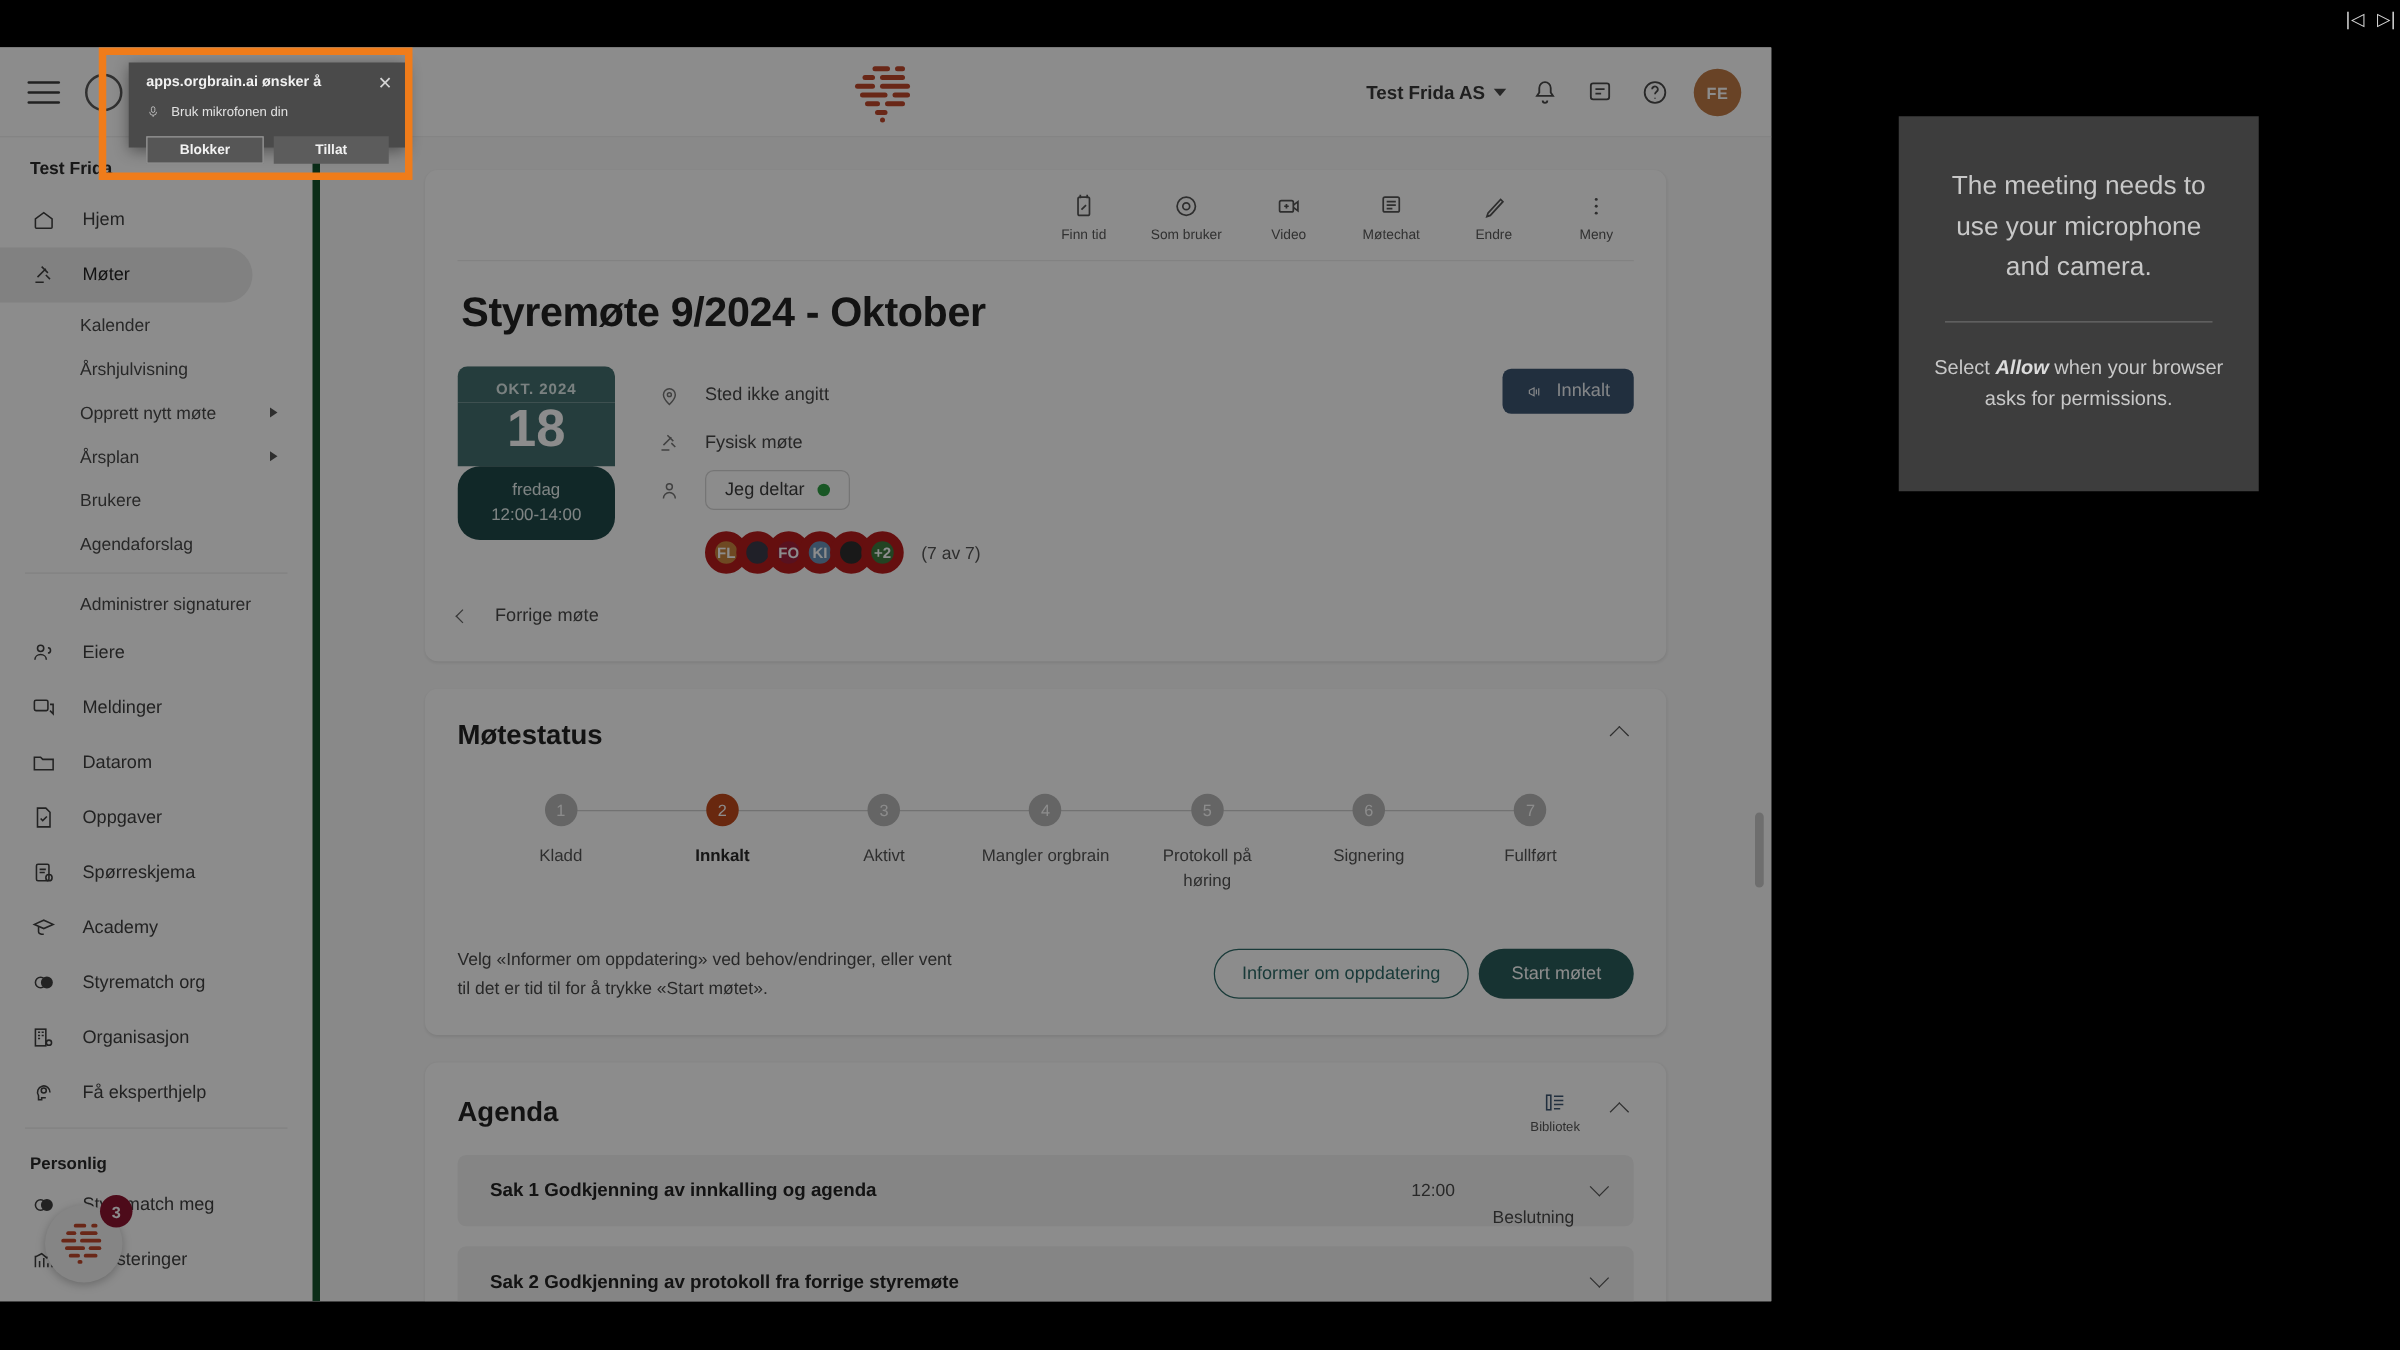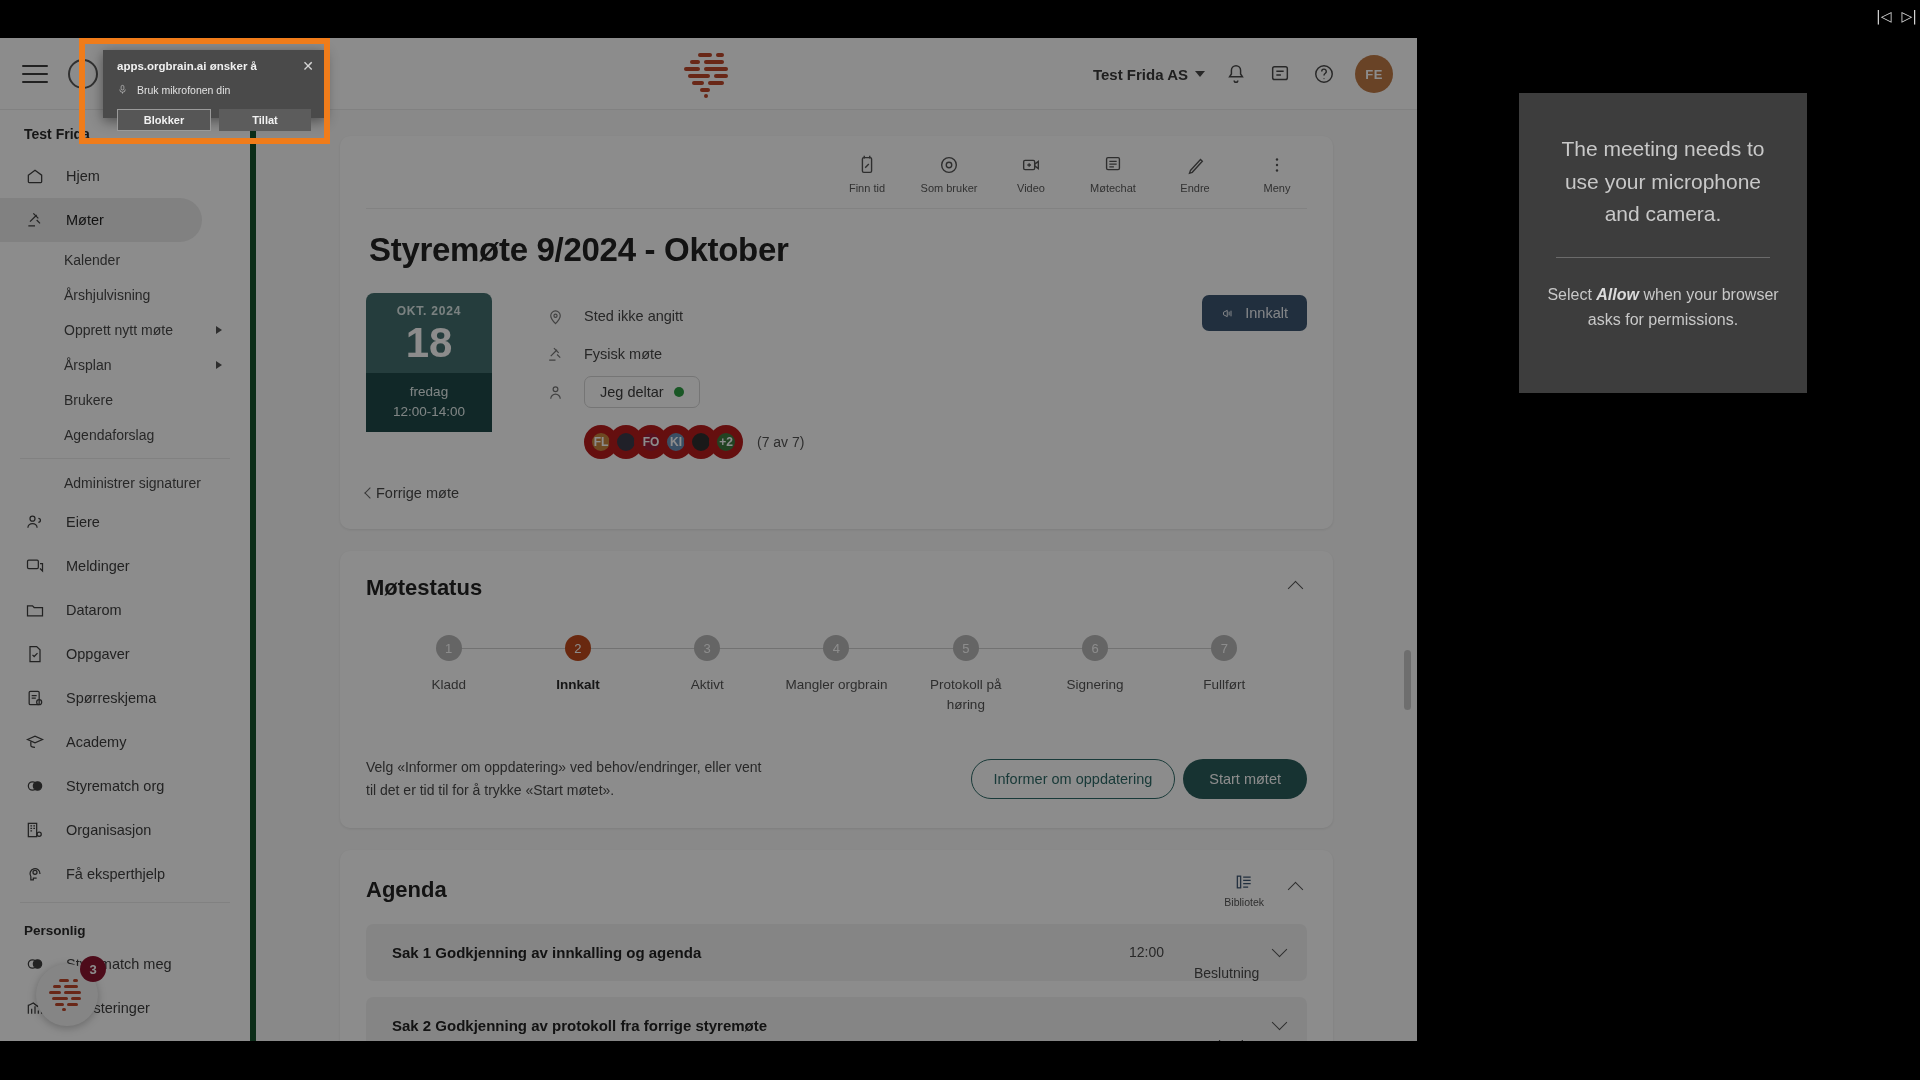--- a/index.html
+++ b/index.html
@@ -90,25 +90,25 @@
   .card-1 { margin-top: 26px; padding: 18px 26px 28px 26px; }
 
   .tools { display: flex; justify-content: flex-end; gap: 30px; padding-right: 4px; }
   .tool { width: 52px; display: flex; flex-direction: column; align-items: center; gap: 6px; cursor: pointer; }
   .tool svg { width: 22px; height: 22px; stroke: #555; fill: none; stroke-width: 1.5; }
   .tool span { font-size: 11px; color: #5a5a5a; white-space: nowrap; }
   .tool-div { height: 1px; background: #ededed; margin: 14px 0 0 0; }
 
   .mtitle { font-size: 33px; font-weight: 700; color: #232323; margin: 22px 0 24px 3px; letter-spacing: -.3px; }
 
-  .minfo { display: flex; gap: 52px; }
+  .minfo { display: flex; gap: 32px; }
   .datebox { width: 126px; border-radius: 8px; overflow: hidden; flex: 0 0 126px; text-align: center; }
   .db-top { background: #44706f; color: #dfeceb; font-size: 12px; font-weight: 700; letter-spacing: .8px; padding: 11px 0 4px; }
   .db-num { background: #44706f; color: #fff; font-size: 42px; font-weight: 700; line-height: 1; padding-bottom: 9px; }
-  .db-bot { background: #1f4a4a; color: #e8f1f0; font-size: 13.5px; padding: 9px 0 11px; line-height: 1.45; }
+  .db-bot { background: #1f4a4a; color: #e8f1f0; font-size: 13.5px; padding: 9px 0 11px; line-height: 1.45; border-radius: 18px; }
 
   .mrows { flex: 1; padding-top: 4px; }
   .mrow { display: flex; align-items: center; gap: 18px; height: 38px; }
   .mrow .ri { width: 22px; height: 22px; display:flex;align-items:center;justify-content:center; }
   .mrow .ri svg { width: 19px; height: 19px; stroke: #777; fill: none; stroke-width: 1.5; }
   .mrow .rt { font-size: 14.5px; color: #474747; }
   .chip-deltar {
     display: inline-flex; align-items: center; gap: 10px; border: 1px solid #d6d6d6;
     border-radius: 7px; padding: 7px 15px; font-size: 14.5px; color: #3c3c3c; cursor: pointer;
   }
@@ -124,21 +124,21 @@
   .av:first-child { margin-left: 0; }
   .avcount { font-size: 14px; color: #555; }
 
   .innkalt-btn {
     background: #3d5672; color: #eef2f6; border: none; border-radius: 7px;
     padding: 10px 19px; font-size: 14.5px; display: inline-flex; align-items: center;
     gap: 9px; cursor: pointer; float: right; margin-top: -2px;
   }
   .innkalt-btn svg { width: 15px; height: 15px; stroke: #eef2f6; fill:none; stroke-width:1.6;}
 
-  .prev-link { display: flex; align-items: center; gap: 2px; margin-top: 26px; font-size: 14.5px; color: #4a4a4a; cursor: pointer; }
+  .prev-link { display: flex; align-items: center; gap: 22px; margin-top: 26px; font-size: 14.5px; color: #4a4a4a; cursor: pointer; }
   .chev-l { width:8px;height:8px;border-left:1.8px solid #666;border-bottom:1.8px solid #666;transform:rotate(45deg); }
 
   
   .card-2 { padding: 24px 26px 26px 26px; }
   .card-head { display: flex; align-items: center; justify-content: space-between; }
   .card-h-title { font-size: 22px; font-weight: 700; color: #242424; }
   .chev-up { width:11px;height:11px;border-left:1.9px solid #555;border-top:1.9px solid #555;transform:rotate(45deg); margin-right:6px; cursor:pointer;}
   .chev-dn { width:11px;height:11px;border-right:1.9px solid #555;border-bottom:1.9px solid #555;transform:rotate(45deg); margin-bottom:5px; cursor:pointer;}
 
   .stepper { display: flex; margin: 34px 18px 0 18px; }

